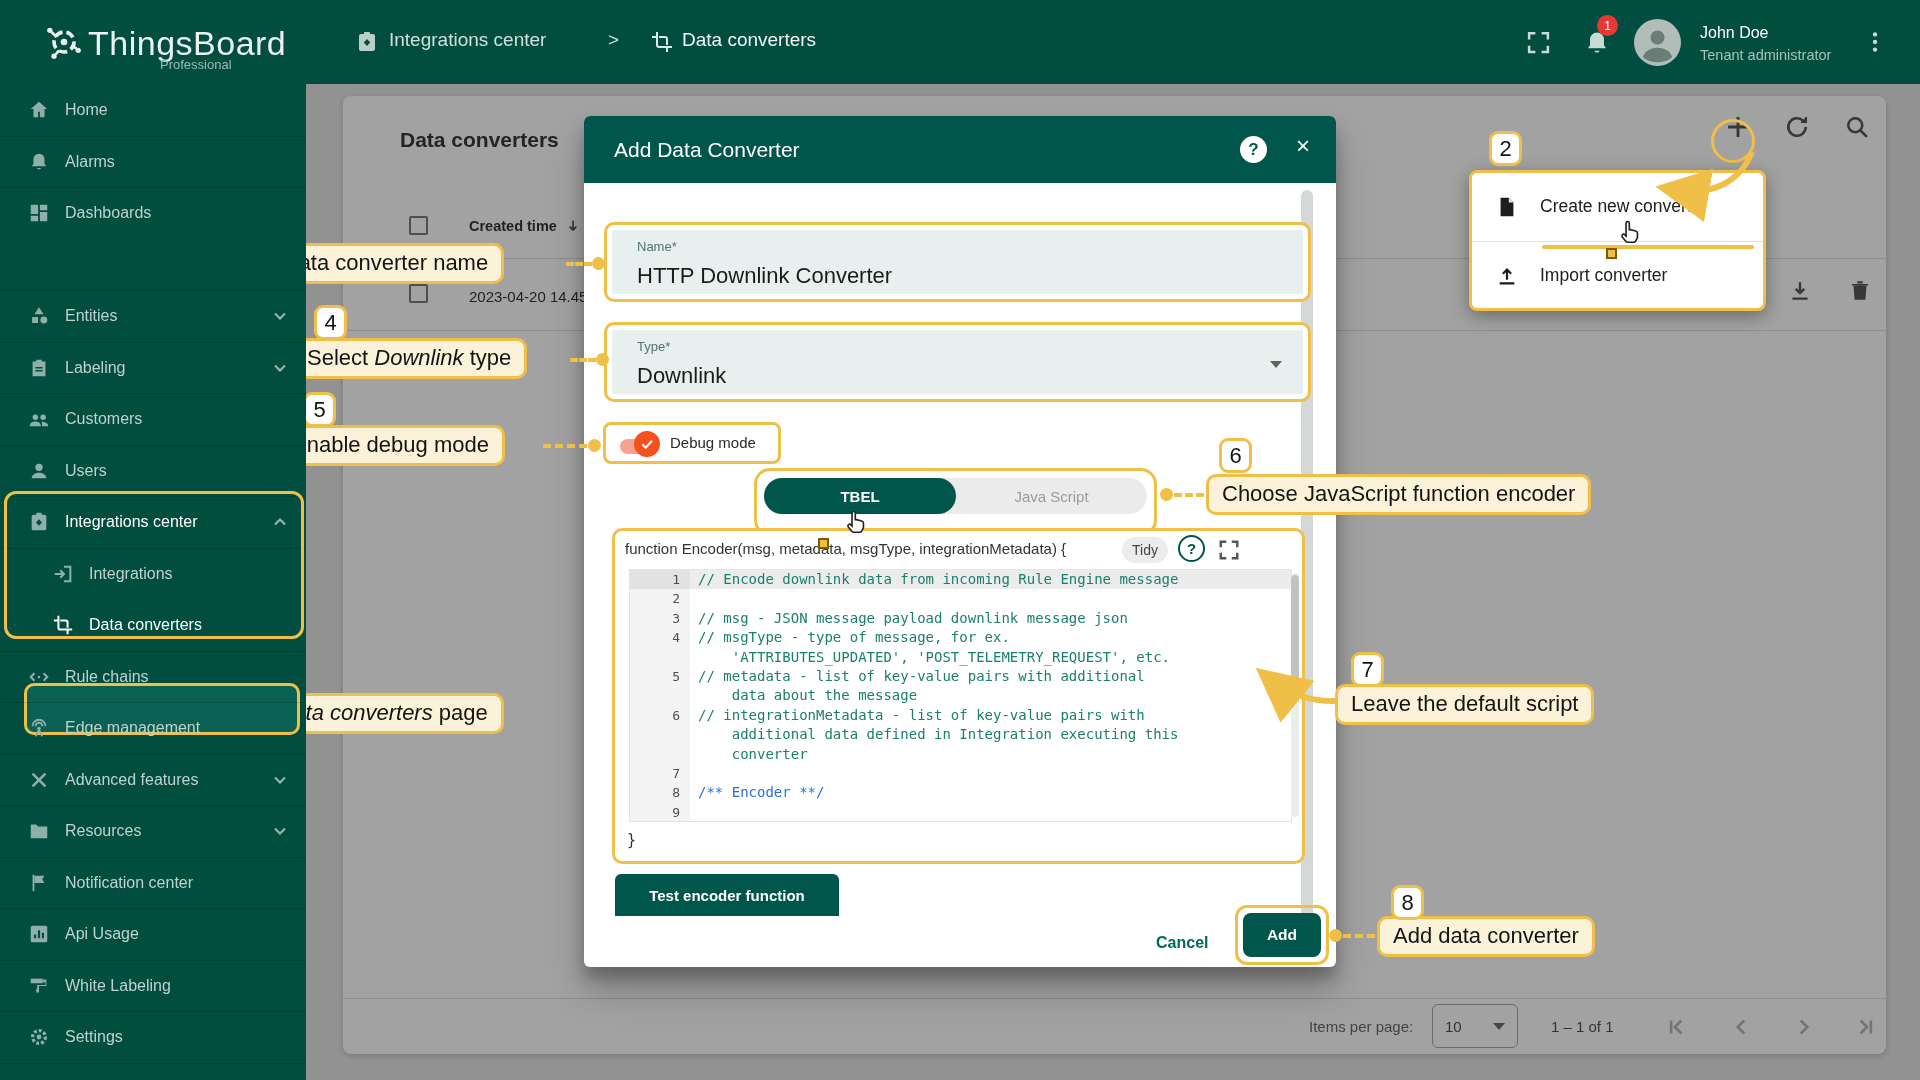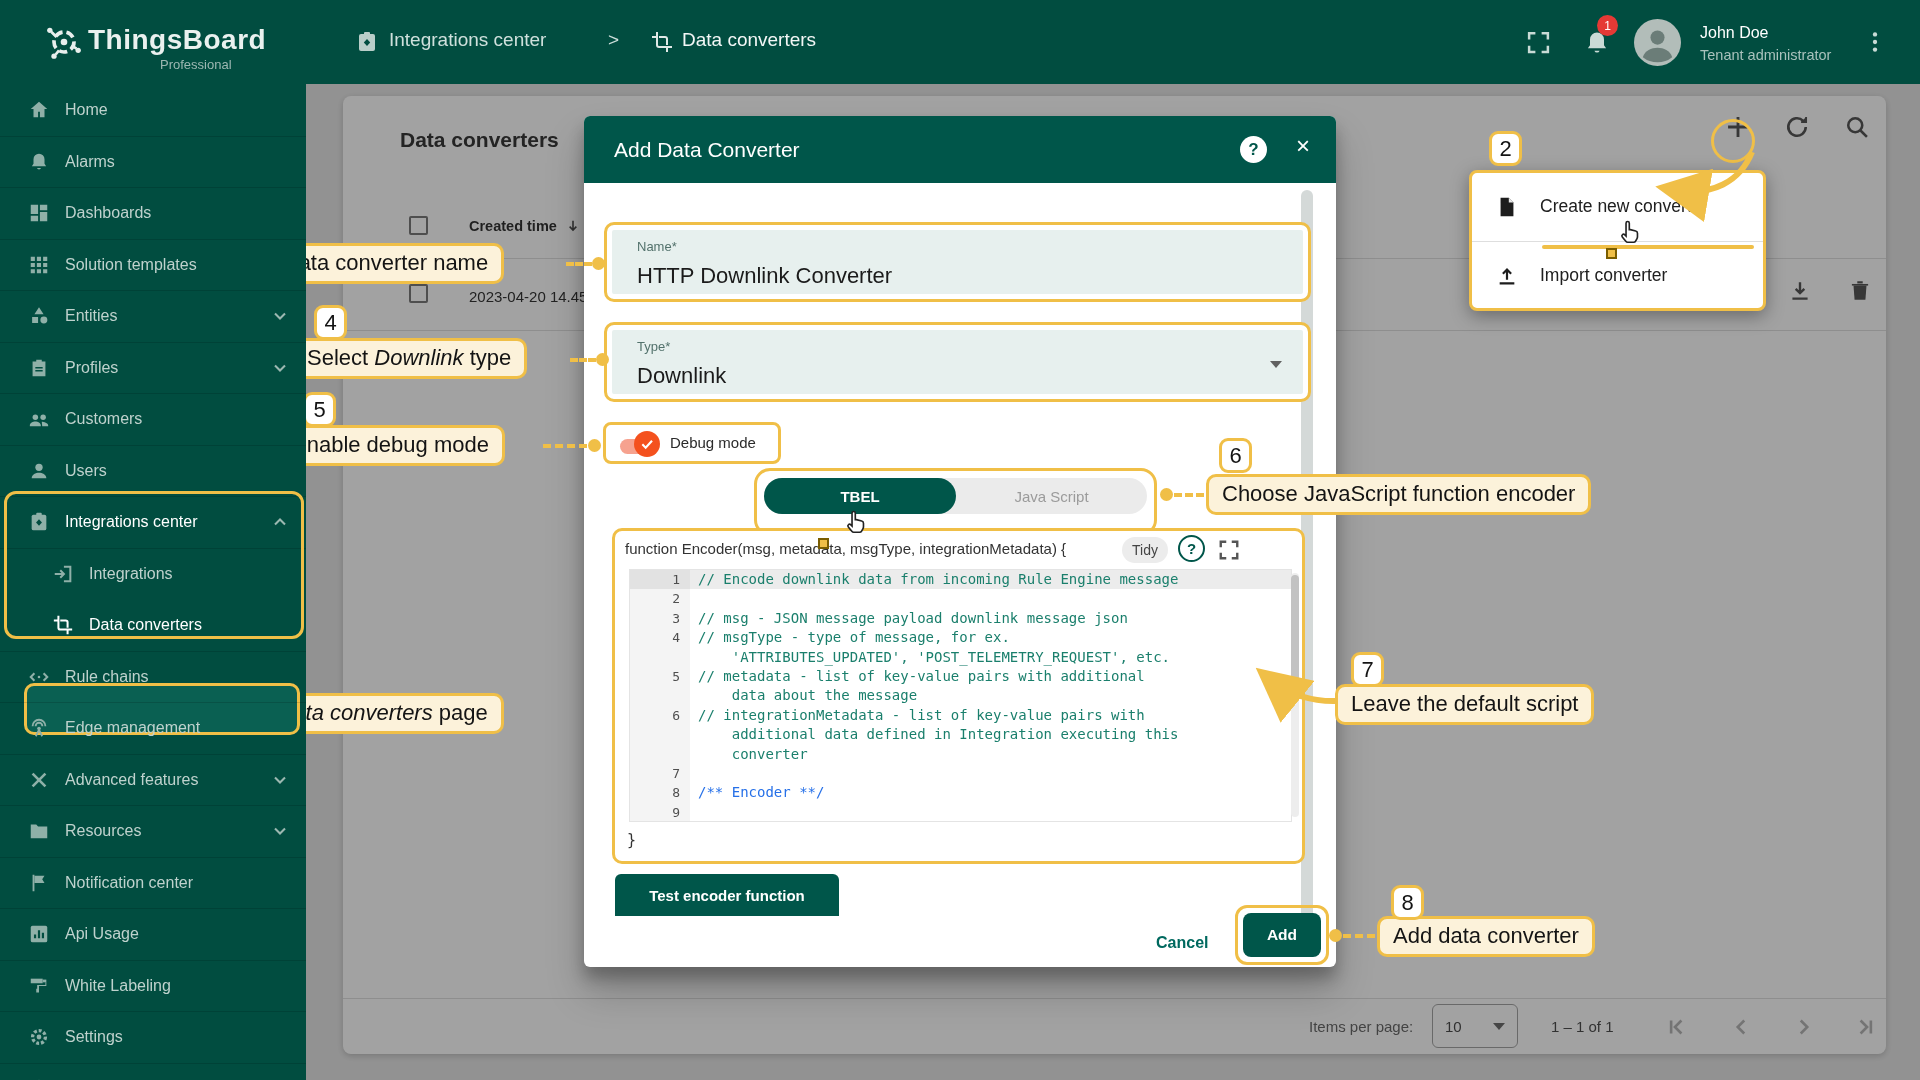--- a/index.html
+++ b/index.html
@@ -9,21 +9,21 @@
   }
   *{margin:0;padding:0;box-sizing:border-box}
   html,body{width:1920px;height:1080px;overflow:hidden;background:#e0e0e0;
     font-family:"Liberation Sans","DejaVu Sans",sans-serif;}
   .stage{position:relative;width:1920px;height:1080px;overflow:hidden}
   .abs{position:absolute}
   svg{display:block}
 
   
   .appbar{position:absolute;left:0;top:0;width:1920px;height:84px;background:var(--teal);z-index:40}
-  .brand{position:absolute;left:88px;top:24px;font-size:28px;font-weight:700;color:#eaf1ef;letter-spacing:.5px}
+  .brand{position:absolute;left:88px;top:24px;font-size:34px;font-weight:400;color:#eaf1ef;letter-spacing:.5px}
   .brand-sub{position:absolute;left:160px;top:57px;font-size:13px;color:#9db8b2}
   .crumb{font-size:19px;color:#cfe0dc}
   .crumb.cur{color:#f3f7f6}
   .hicon{color:#c9dbd6}
   .user-name{position:absolute;left:1700px;top:24px;font-size:16px;color:#fff}
   .user-role{position:absolute;left:1700px;top:47px;font-size:14.5px;color:#a9c2bc}
   .badge{position:absolute;left:1597px;top:15px;width:21px;height:21px;border-radius:50%;
     background:#e53935;color:#fff;font-size:12px;display:flex;align-items:center;justify-content:center;z-index:41}
 
   
@@ -198,41 +198,35 @@
           <path d="M12 3a6 6 0 0 0-6 6v5l-1.8 2.6h15.6L18 14V9a6 6 0 0 0-6-6zM9.8 18.6a2.3 2.3 0 0 0 4.4 0z"></path>
         </svg>
       <span class="lbl">Alarms</span>
       </div>
     <div class="nav-item" style="top:187px">
       <svg class="ni" viewBox="0 0 24 24" fill="currentColor">
           <path d="M3 3h8v10H3zM13 3h8v6h-8zM13 11h8v10h-8zM3 15h8v6H3z"></path>
         </svg>
       <span class="lbl">Dashboards</span>
       </div>
-    <div class="nav-item" style="top:238.5px">
-      <svg class="ni" viewBox="0 0 24 24" fill="currentColor">
-          <path d="M3 3h4.5v4.5H3zM9.7 3h4.5v4.5H9.7zM16.5 3H21v4.5h-4.5zM3 9.7h4.5v4.5H3zM9.7 9.7h4.5v4.5H9.7zM16.5 9.7H21v4.5h-4.5zM3 16.5h4.5V21H3zM9.7 16.5h4.5V21H9.7zM16.5 16.5H21V21h-4.5z"></path>
-        </svg>
-      <span class="lbl">Solution templates</span>
-      </div>
     <div class="nav-item" style="top:290px">
       <svg class="ni" viewBox="0 0 24 24" fill="currentColor">
           <path d="M12 2.5l5 7.5H7zM4.5 13h6.5v6.5H4.5zM17.3 12.6a3.8 3.8 0 1 1 0 7.6 3.8 3.8 0 0 1 0-7.6z"></path>
         </svg>
       <span class="lbl">Entities</span>
       <svg class="chev" viewBox="0 0 24 24">
           <path d="M6 9l6 6 6-6" stroke="currentColor" stroke-width="2.5" fill="none"></path>
         </svg>
       </div>
     <div class="nav-item" style="top:341.5px">
       <svg class="ni" viewBox="0 0 24 24" fill="currentColor">
           <path d="M5 5h14v16H5zM9 3h6v4H9z"></path>
           <path d="M8 11h8v1.6H8zM8 14.2h8v1.6H8z" fill="#014d40"></path>
         </svg>
-      <span class="lbl">Profiles</span>
+      <span class="lbl">Labeling</span>
       <svg class="chev" viewBox="0 0 24 24">
           <path d="M6 9l6 6 6-6" stroke="currentColor" stroke-width="2.5" fill="none"></path>
         </svg>
       </div>
     <div class="nav-item" style="top:393px">
       <svg class="ni" viewBox="0 0 24 24" fill="currentColor">
           <circle cx="8" cy="10" r="3"></circle>
           <circle cx="16.5" cy="10" r="3"></circle>
           <path d="M2 19c0-3 3.5-4.3 6-4.3S14 16 14 19v1H2zM15 14.9c2.3.1 7 1.3 7 4.1v1h-6.5z"></path>
         </svg>

